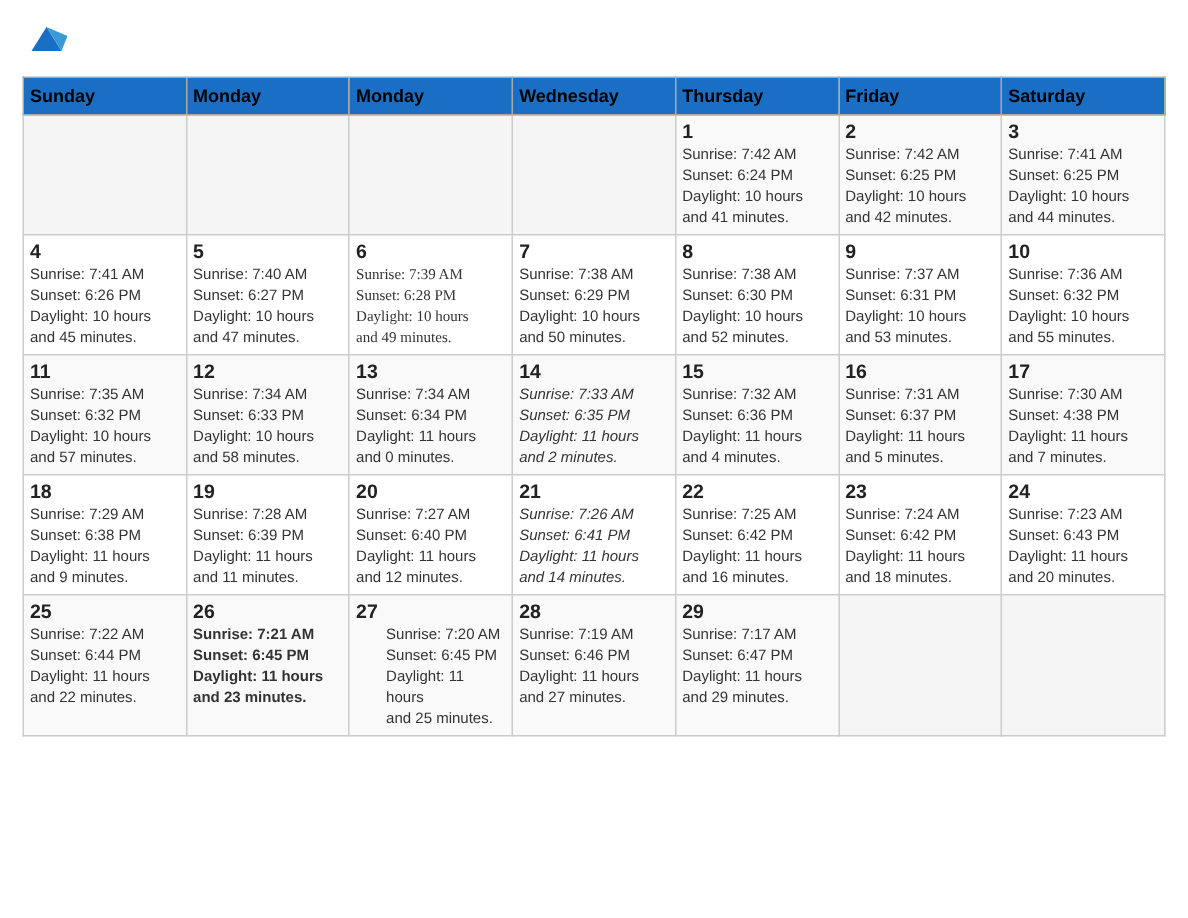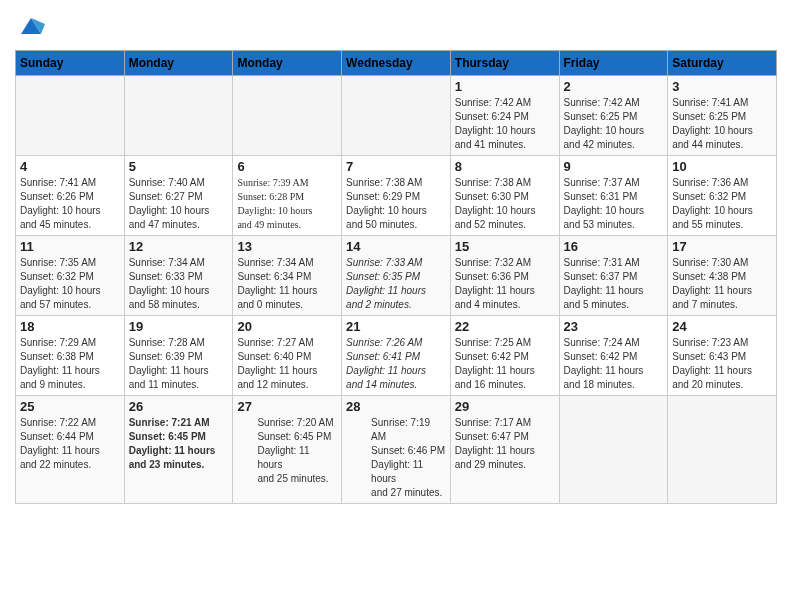--- a/index.html
+++ b/index.html
@@ -319,21 +319,21 @@
           </td>
           <td>
             <span class="day-number">27</span>
             <div class="day-info" style="white-space: pre-line; margin-left: 20px;">Sunrise: 7:20 AM
 Sunset: 6:45 PM
 Daylight: 11 hours
 and 25 minutes.</div>
           </td>
           <td>
             <span class="day-number">28</span>
-            <div class="day-info" style="white-space: pre-line; margin-left: 25px;">Sunrise: 7:19 AM
+            <div class="day-info" style="white-space: pre-line;">Sunrise: 7:19 AM
 Sunset: 6:46 PM
 Daylight: 11 hours
 and 27 minutes.</div>
           </td>
           <td>
             <span class="day-number">29</span>
             <div class="day-info" style="white-space: pre-line;">Sunrise: 7:17 AM
 Sunset: 6:47 PM
 Daylight: 11 hours
 and 29 minutes.</div>

